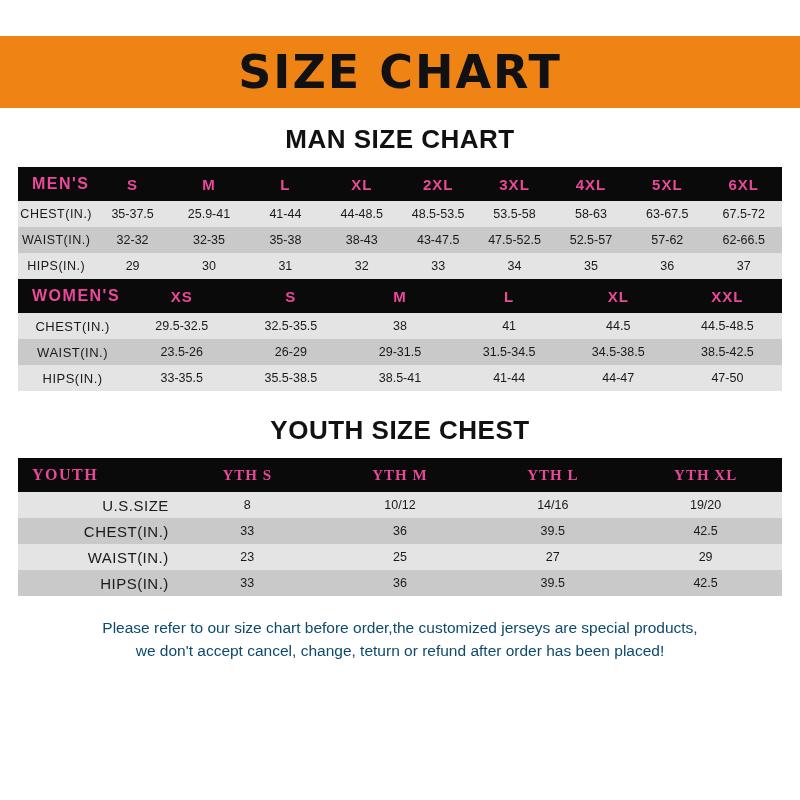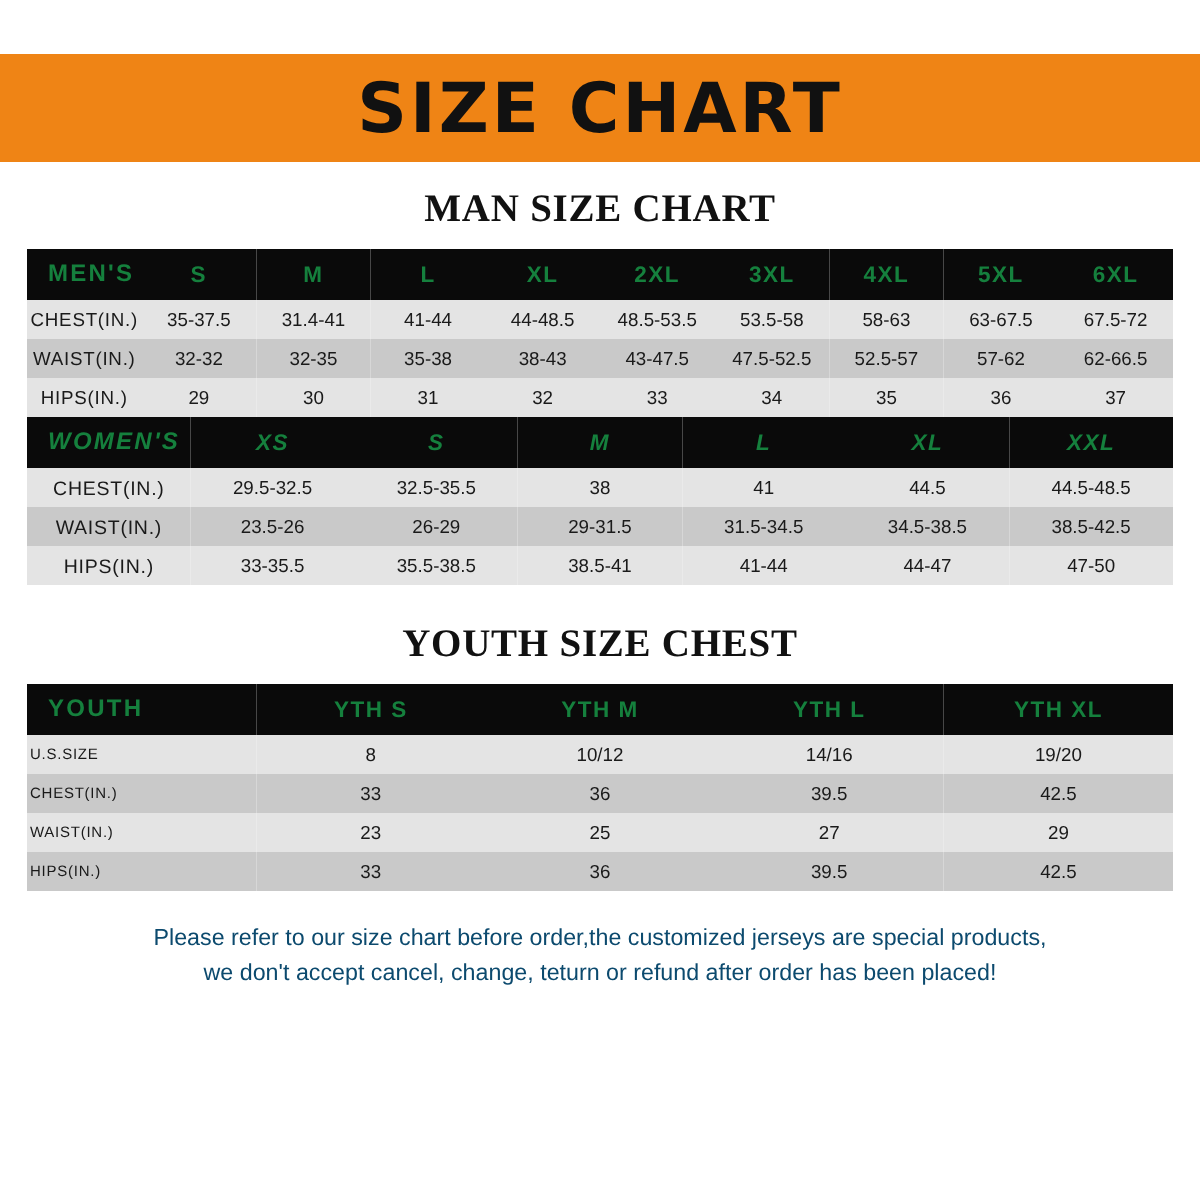--- a/index.html
+++ b/index.html
@@ -38,21 +38,21 @@
     color: #111111;
     line-height: 1;
     text-align: center;
   }
   .content {
     padding: 0 18px;
     box-sizing: border-box;
   }
   .section-title {
     text-align: center;
-    font-family: Liberation Serif, serif;
+    font-family: Liberation Sans, sans-serif;
     font-weight: bold;
     font-size: 26px;
     color: #111111;
     letter-spacing: 0.5px;
   }
   .man-title { margin: 16px 0 12px; }
   .women-title { margin: 22px 0 12px; }
   .youth-title { margin: 24px 0 12px; }
 
   table.chart {
@@ -64,46 +64,46 @@
     text-align: center;
     font-size: 12.5px;
     color: #1a1a1a;
     height: 26px;
     padding: 0 2px;
     white-space: nowrap;
   }
   
   table.chart tr.head td {
     background: #0a0a0a;
-    color: #15803d;
+    color: #ec4899;
     font-weight: bold;
     font-size: 15px;
     height: 34px;
     letter-spacing: 1px;
   }
   table.chart tr.head td.rowlabel {
     text-align: left;
     padding-left: 14px;
     font-size: 16px;
     letter-spacing: 1.5px;
   }
   
   tr.r-light td { background: #e4e4e4; }
   tr.r-dark td { background: #c9c9c9; }
   td.rowlabel {
     font-weight: normal;
     letter-spacing: 0.5px;
   }
   .men-table td.rowlabel { text-align: center; }
   .women-table td.rowlabel { text-align: center; font-size: 13px; }
-  .youth-table td.rowlabel { text-align: left; font-size: 10px; }
+  .youth-table td.rowlabel { text-align: right; font-size: 15px; }
   .women-table td { font-size: 13px; height: 31px; }
-  .women-table tr.head td { font-size: 16px; height: 38px; font-style: italic; }
+  .women-table tr.head td { font-size: 16px; height: 38px; }
   .youth-table td { font-size: 13px; height: 31px; }
-  .youth-table tr.head td { font-size: 15px; height: 38px; }
+  .youth-table tr.head td { font-size: 15px; height: 38px; font-family: Liberation Serif, serif; }
 
   .notice {
     margin-top: 20px;
     padding: 0 20px;
     text-align: center;
     color: #0c4a6e;
     font-size: 15.5px;
     line-height: 1.5;
     font-family: "Liberation Sans", sans-serif;
   }
@@ -131,21 +131,21 @@
         <td>XL</td>
         <td>2XL</td>
         <td>3XL</td>
         <td>4XL</td>
         <td>5XL</td>
         <td>6XL</td>
       </tr>
       <tr class="r-light">
         <td class="rowlabel">CHEST(IN.)</td>
         <td>35-37.5</td>
-        <td>31.4-41</td>
+        <td>25.9-41</td>
         <td>41-44</td>
         <td>44-48.5</td>
         <td>48.5-53.5</td>
         <td>53.5-58</td>
         <td>58-63</td>
         <td>63-67.5</td>
         <td>67.5-72</td>
       </tr>
       <tr class="r-dark">
         <td class="rowlabel">WAIST(IN.)</td>

